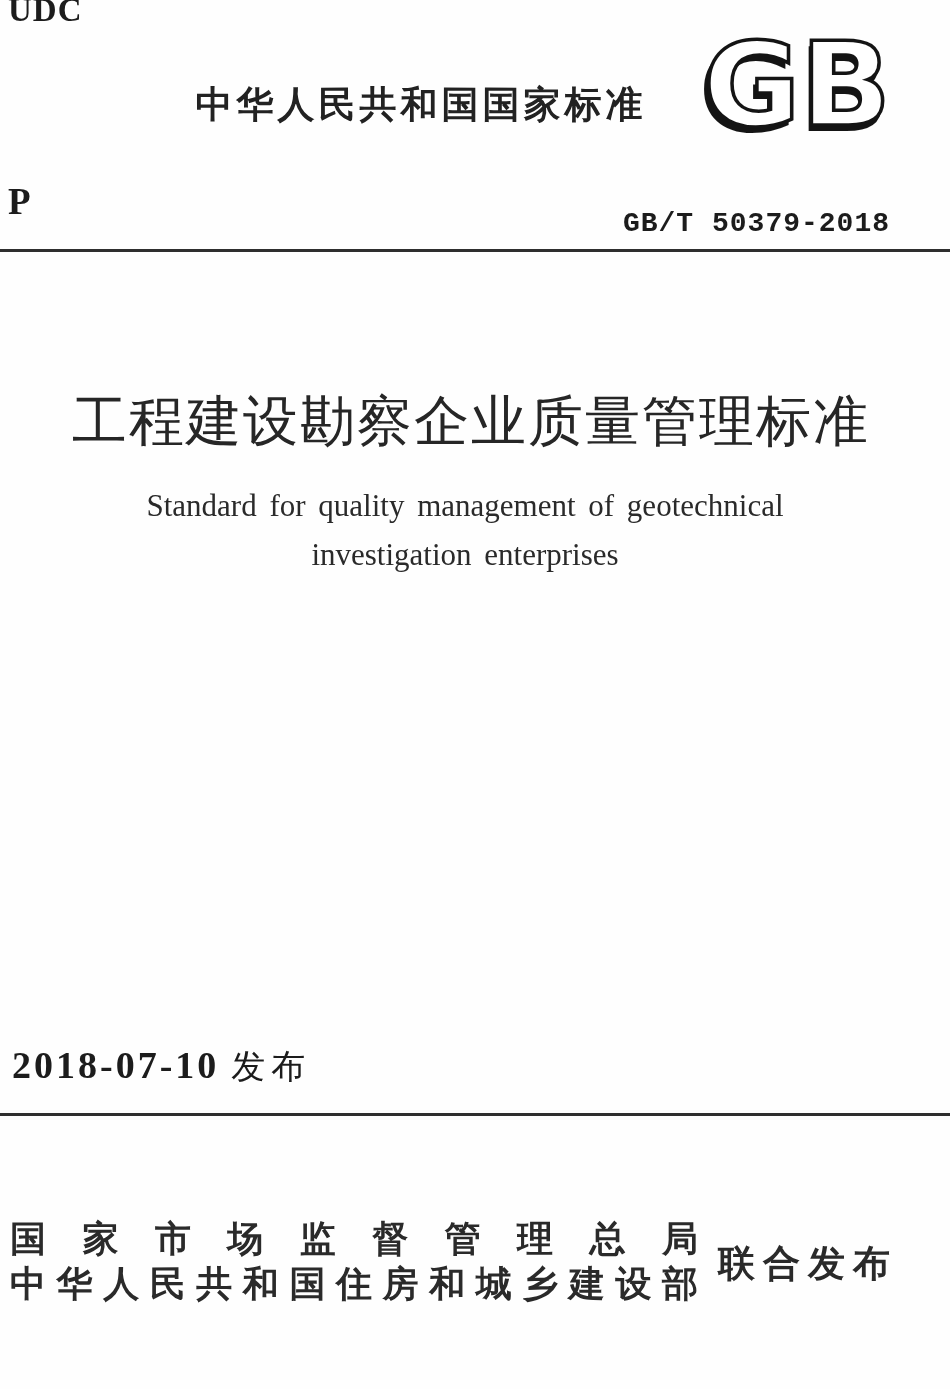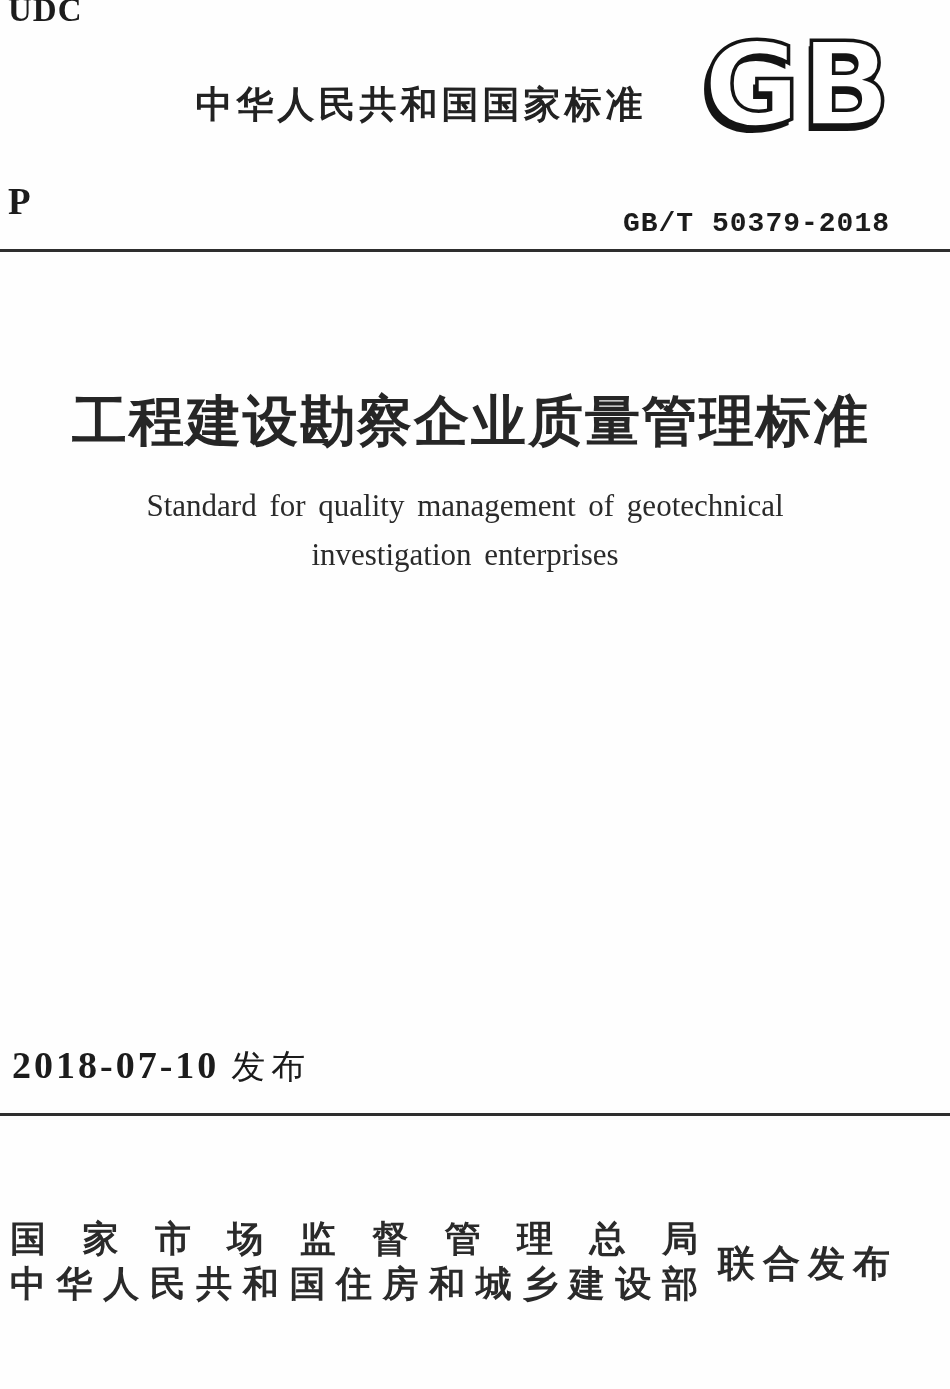--- a/index.html
+++ b/index.html
@@ -72,21 +72,21 @@
   .rule-bottom { top: 1113px; }
   .title-cn {
     position: absolute;
     top: 385px;
     left: 0;
     width: 100%;
     box-sizing: border-box;
     padding-right: 8px;
     text-align: center;
     font-family: "Liberation Serif", serif;
-    font-weight: 700;
+    font-weight: 400;
     font-size: 55px;
     letter-spacing: 2px;
     color: #262626;
   }
   .title-en {
     position: absolute;
     top: 481px;
     left: 0;
     width: 100%;
     box-sizing: border-box;

